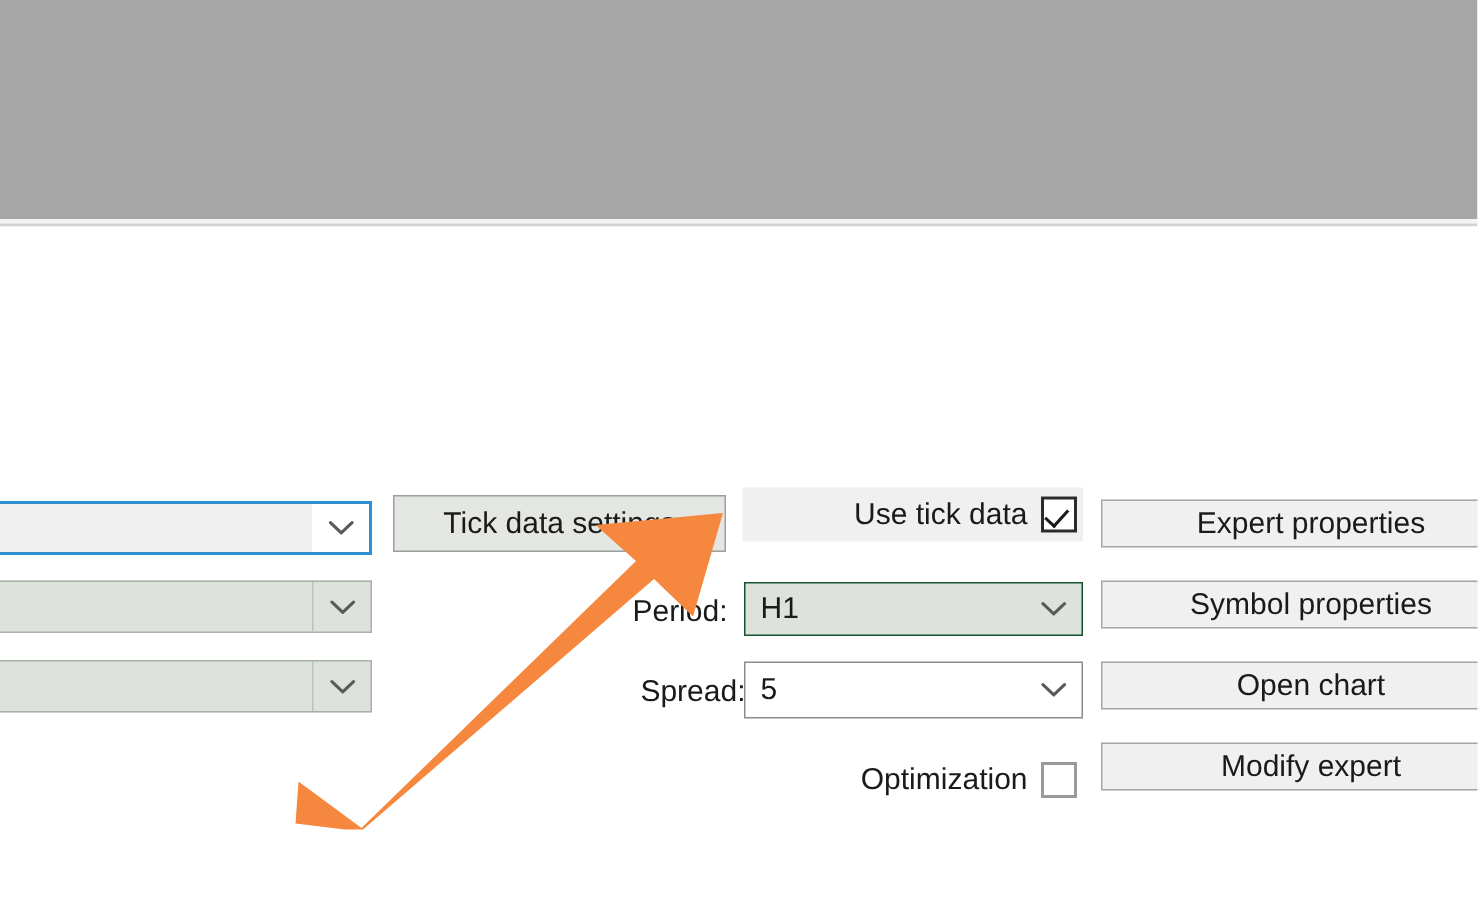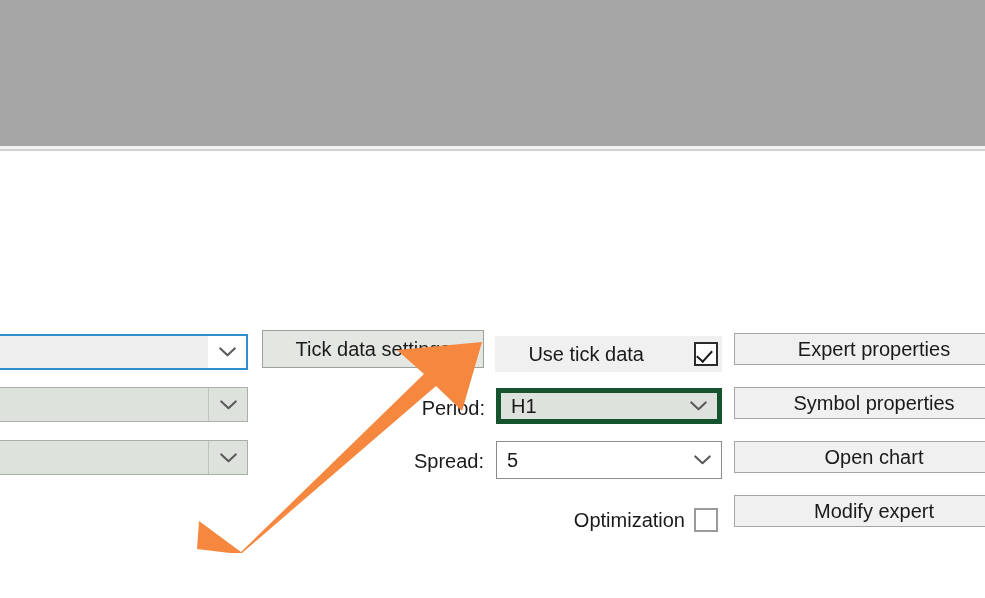--- a/index.html
+++ b/index.html
@@ -148,21 +148,21 @@
 
   
   .lbl {
     position: absolute;
     font-size: 20px;
     color: #1a1a1a;
     text-align: right;
     white-space: nowrap;
   }
   .lbl-period { left: 330px; top: 241px; width: 155px; }
-  .lbl-spread { left: 329px; top: 294px; width: 155px; }
+  .lbl-spread { left: 342px; top: 294px; width: 155px; }
 
   
   .checkrow {
     position: absolute;
     display: flex;
     align-items: center;
     justify-content: flex-end;
     font-size: 20px;
     color: #1a1a1a;
     white-space: nowrap;
@@ -185,45 +185,44 @@
     width: 7px;
     height: 13px;
     border: solid #1a1a1a;
     border-width: 0 2px 2px 0;
     transform: rotate(42deg);
   }
   .ckbox.light { border-color: #9a9a9a; border-width: 2px; }
 
   .row-usetick {
     left: 495px;
-    top: 180px;
+    top: 169px;
     width: 227px;
     height: 36px;
     background: #f0f0f0;
     padding-right: 4px;
     box-sizing: border-box;
-    gap: 41px;
   }
   .row-optim {
     left: 495px;
     top: 346px;
     width: 227px;
     height: 36px;
     padding-right: 4px;
     box-sizing: border-box;
     text-align: center;
   }
 
   
   .combo-period {
     left: 496px;
     top: 232px;
     width: 226px;
     height: 36px;
-    border: 5px solid #14532d;
+    border: 1px solid #14532d;
     background: #dee2dd;
   }
   .combo-spread {
     left: 496px;
     top: 285px;
     width: 226px;
     height: 38px;
     border: 1px solid #8c8c8c;
     background: #ffffff;
   }

